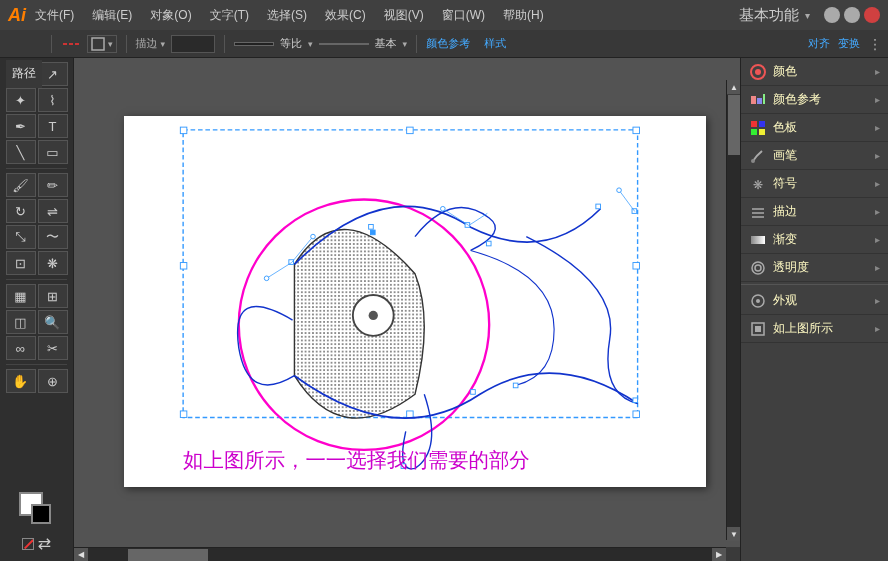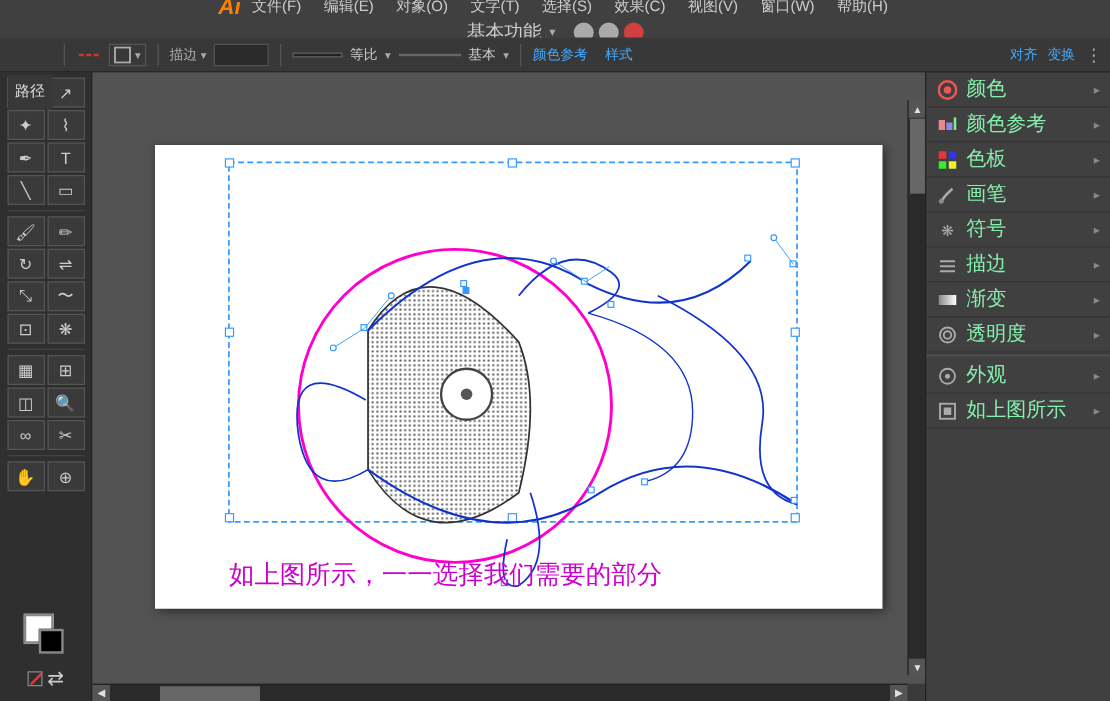--- a/index.html
+++ b/index.html
@@ -1,23 +1,22 @@
 <!DOCTYPE html>
 <html><head>
   <meta charset="utf-8">
   <style>
     * { margin: 0; padding: 0; box-sizing: border-box; }
     body { width: 888px; height: 561px; overflow: hidden; background: #535353; font-family: "Microsoft YaHei", SimHei, sans-serif; font-size: 12px; color: #e0e0e0; }
 
     
     #titlebar {
       width: 888px; height: 30px; background: #404040;
-      display: flex; align-items: center; justify-content: center;
+      display: flex; align-items: center; justify-content: space-between;
       padding: 0 8px;
-      flex-direction: column;
     }
     #titlebar-left { display: flex; align-items: center; gap: 6px; }
     #ai-logo { font-size: 18px; font-weight: bold; color: #ff7f00; font-style: italic; }
     #menu-bar { display: flex; gap: 12px; font-size: 12px; color: #cccccc; }
     .menu-item { cursor: pointer; padding: 2px 3px; }
     #titlebar-right { display: flex; align-items: center; gap: 6px; }
     .win-btn { width: 16px; height: 16px; border-radius: 50%; display: inline-block; cursor: pointer; }
     #btn-min { background: #aaa; }
     #btn-max { background: #aaa; }
     #btn-close { background: #d04040; }
@@ -122,21 +121,21 @@
     #right-panel {
       width: 148px; height: 503px; background: #404040; flex-shrink: 0;
       border-left: 1px solid #222; display: flex; flex-direction: column;
     }
     .panel-item {
       height: 28px; display: flex; align-items: center; padding: 0 8px; gap: 6px;
       border-bottom: 1px solid #333; cursor: pointer; font-size: 12px; color: #ddd;
     }
     .panel-icon { width: 18px; height: 18px; display: flex; align-items: center; justify-content: center; font-size: 12px; }
     .panel-arrow { margin-left: auto; font-size: 10px; color: #888; }
-    .panel-label { font-size: 16px; color: #86efac; }
+    .panel-label { font-size: 12px; color: #fef9c3; }
 
     
     #corner { position: absolute; bottom: 0; right: 0; width: 14px; height: 14px; background: #3a3a3a; }
   </style>
 </head>
 <body>
 
 <div id="titlebar">
   <div id="titlebar-left">
     <span id="ai-logo">Ai</span>

